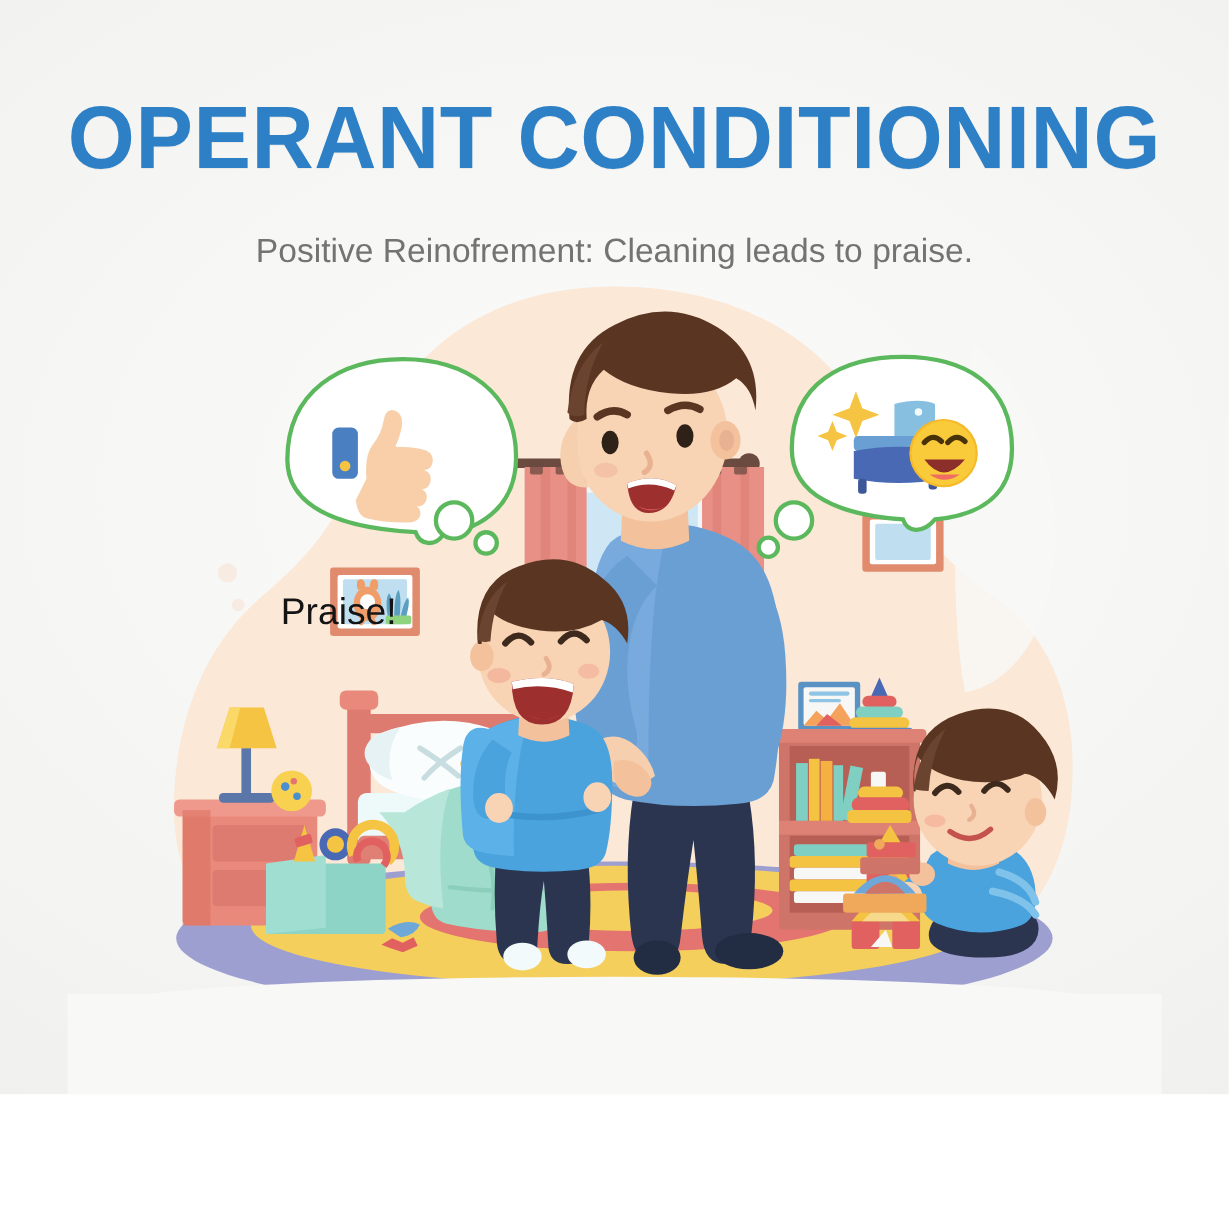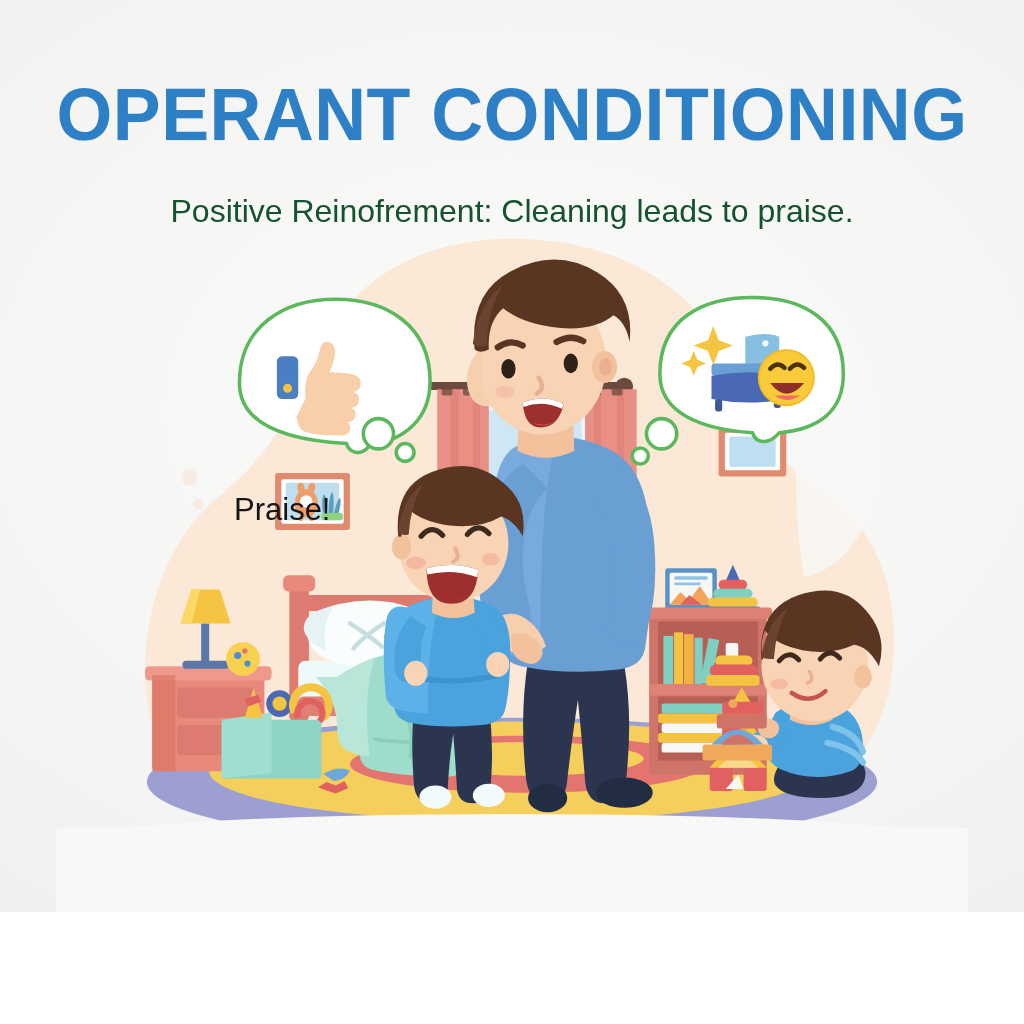--- a/index.html
+++ b/index.html
@@ -47,24 +47,24 @@
     white-space: nowrap;
   }
 
   #subtitle {
     position: absolute;
     top: 192px;
     left: 0;
     width: 100%;
     text-align: center;
     font-family: "Liberation Sans Narrow", "Liberation Sans", sans-serif;
-    font-size: 32px;
+    font-size: 28px;
     line-height: 1.2;
     font-weight: 400;
-    color: #14532d;
+    color: #737373;
     z-index: 30;
     white-space: nowrap;
   }
 
   #scene {
     position: absolute;
     inset: 0;
     z-index: 10;
   }
   #scene svg { display: block; width: 100%; height: 100%; }

